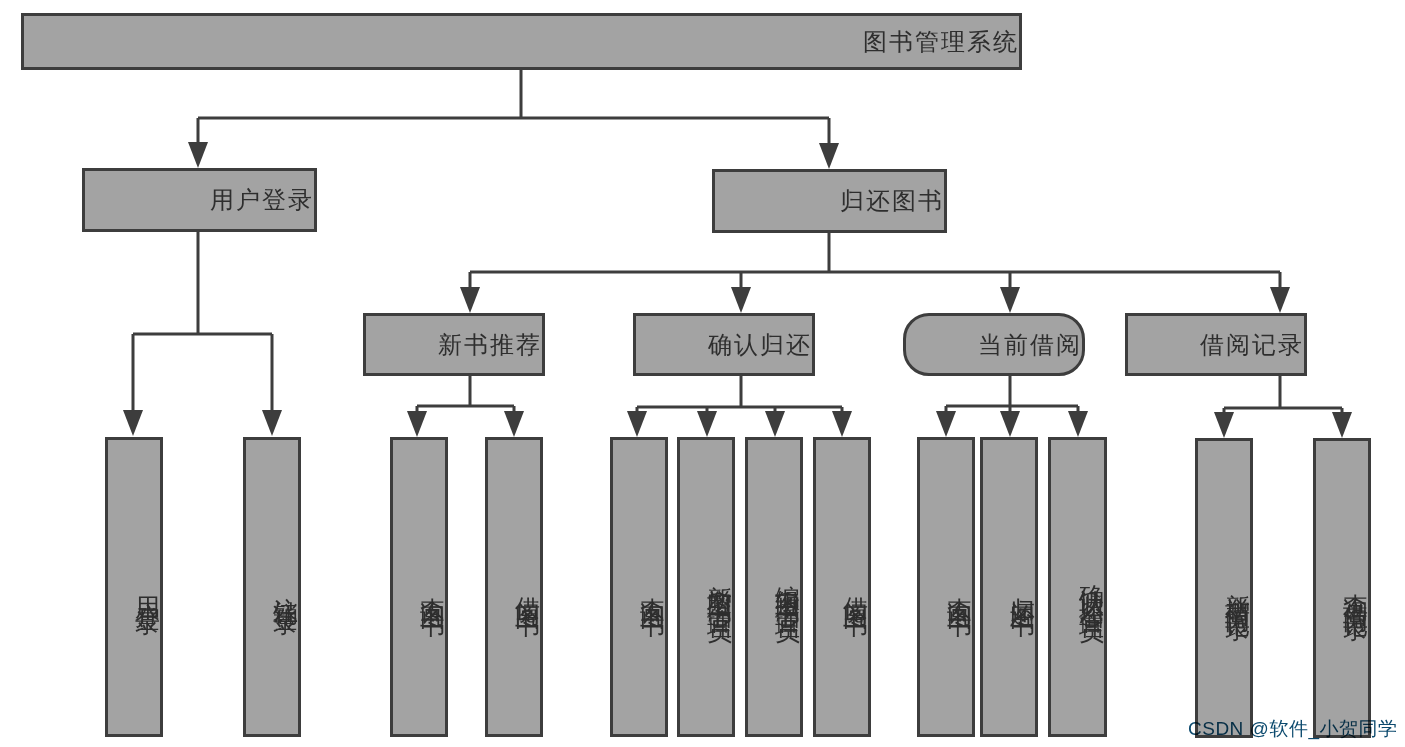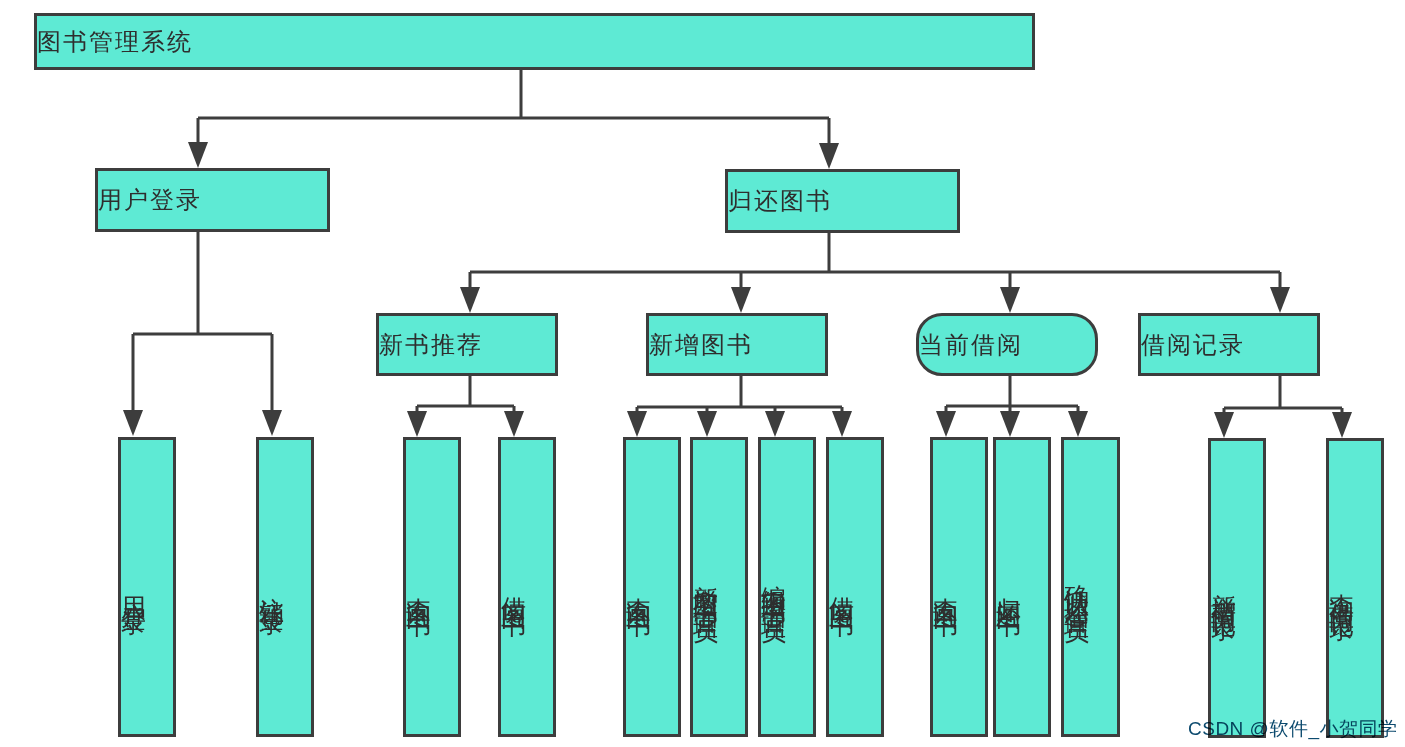--- a/index.html
+++ b/index.html
@@ -18,26 +18,25 @@
   #wires {
     position: absolute;
     left: 0; top: 0;
     width: 1405px; height: 747px;
     pointer-events: none;
   }
   .node {
     position: absolute;
     box-sizing: border-box;
     border: 3px solid #3d3d3d;
-    background: #5eead4;
+    background: #a3a3a3;
     display: flex;
     align-items: center;
-    justify-content: flex-start;
+    justify-content: flex-end;
     color: #2e2e2e;
-    margin-left: 13px;
   }
   .node.root {
     left: 21px; top: 13px; width: 1001px; height: 57px;
     font-size: 24px; letter-spacing: 2px;
   }
   .node.l2 { width: 235px; height: 64px; font-size: 24px; letter-spacing: 2px; }
   .node.l3 { width: 182px; height: 63px; top: 313px; font-size: 24px; letter-spacing: 2px; }
   .node.leaf { width: 58px; height: 300px; top: 437px; }
   .vlabel {
     writing-mode: vertical-rl;
@@ -138,21 +137,21 @@
     <span class="hlabel">用户登录</span>
   </div>
   <div class="node l2" id="n-book-mgmt">
     <span class="hlabel">归还图书</span>
   </div>
 
   <div class="node l3" id="n-new-book">
     <span class="hlabel">新书推荐</span>
   </div>
   <div class="node l3" id="n-book-borrow">
-    <span class="hlabel">新增图书</span>
+    <span class="hlabel">确认归还</span>
   </div>
   <div class="node l3" id="n-cur-borrow">
     <span class="hlabel">当前借阅</span>
   </div>
   <div class="node l3" id="n-borrow-rec">
     <span class="hlabel">借阅记录</span>
   </div>
 
   <div class="node leaf" id="n-ul-login">
     <span class="vlabel">用户登录</span>

